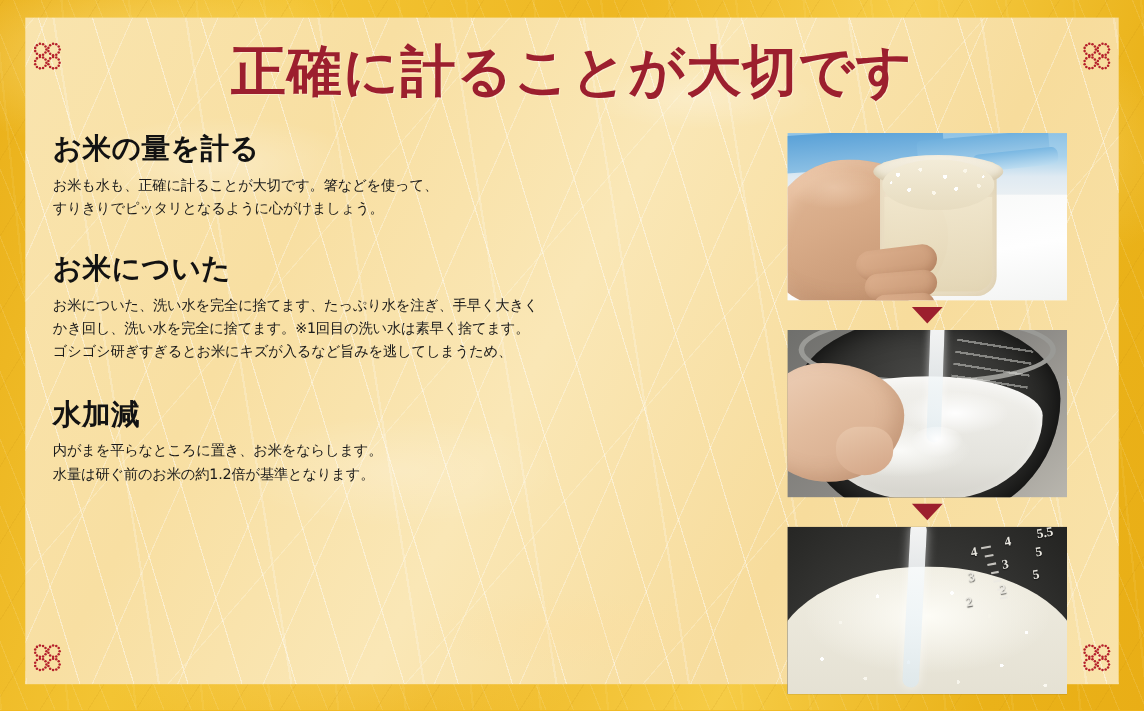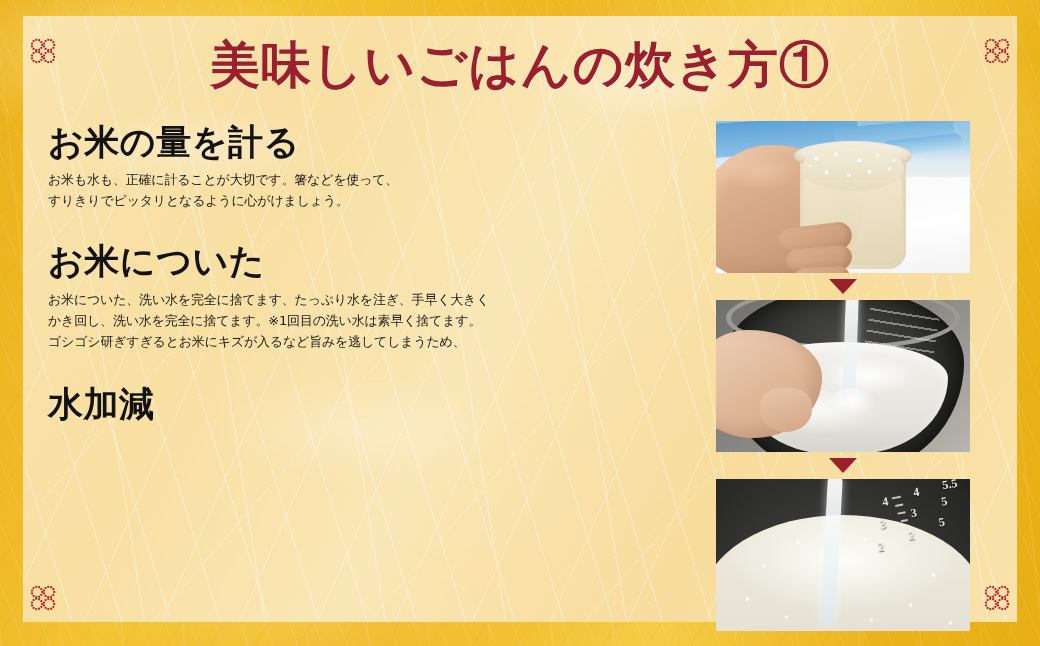--- a/index.html
+++ b/index.html
@@ -74,21 +74,21 @@
     white-space:nowrap;
   }
 
   
   #content{ position:absolute; left:48px; top:122px; width:640px; }
   .section{ margin-bottom:26px; }
   .section:last-child{ margin-bottom:0; }
   .sec-head{
     font-family:"DejaVu Sans","Liberation Sans",sans-serif;
     font-weight:bold;
-    font-size:35px;
+    font-size:26px;
     color:#121212;
     letter-spacing:.5px;
     margin-bottom:7px;
     line-height:1.15;
   }
   .sec-body{
     font-family:"DejaVu Sans","Liberation Sans",sans-serif;
     font-size:13px;
     color:#1a1a1a;
     line-height:1.62;
@@ -517,21 +517,21 @@
             <circle cx="14.01" cy="17.53" r="1.15" fill="#b5202b"></circle>
             <circle cx="15.59" cy="15.07" r="1.15" fill="#b5202b"></circle>
             <circle cx="18.26" cy="13.85" r="1.15" fill="#b5202b"></circle>
             <circle cx="21.16" cy="14.27" r="1.15" fill="#b5202b"></circle>
             <circle cx="23.37" cy="16.19" r="1.15" fill="#b5202b"></circle>
           </g>
         </svg>
       </div>
   </div>
 
-  <div id="title">美味しいごはんの炊き方①</div>
+  <div id="title">正確に計ることが大切です</div>
 
   <div id="content">
 
     <div class="section" id="sec-1">
       <div class="sec-head">お米の量を計る</div>
       <div class="sec-body">
         <span class="ln">お米も水も、正確に計ることが大切です。箸などを使って、</span>
         <span class="ln">すりきりでピッタリとなるように心がけましょう。</span>
       </div>
     </div>
@@ -540,20 +540,24 @@
       <div class="sec-head">お米についた</div>
       <div class="sec-body">
         <span class="ln">お米についた、洗い水を完全に捨てます、たっぷり水を注ぎ、手早く大きく</span>
         <span class="ln">かき回し、洗い水を完全に捨てます。※1回目の洗い水は素早く捨てます。</span>
         <span class="ln">ゴシゴシ研ぎすぎるとお米にキズが入るなど旨みを逃してしまうため、</span>
       </div>
     </div>
 
     <div class="section" id="sec-3">
       <div class="sec-head">水加減</div>
+      <div class="sec-body">
+        <span class="ln">内がまを平らなところに置き、お米をならします。</span>
+        <span class="ln">水量は研ぐ前のお米の約1.2倍が基準となります。</span>
+      </div>
     </div>
   </div>
 
   <div id="photos">
 
     <div class="photo p1">
       <div class="tray"></div>
       <div class="tray2"></div>
       <div class="tray3"></div>
       <div class="counter"></div>

